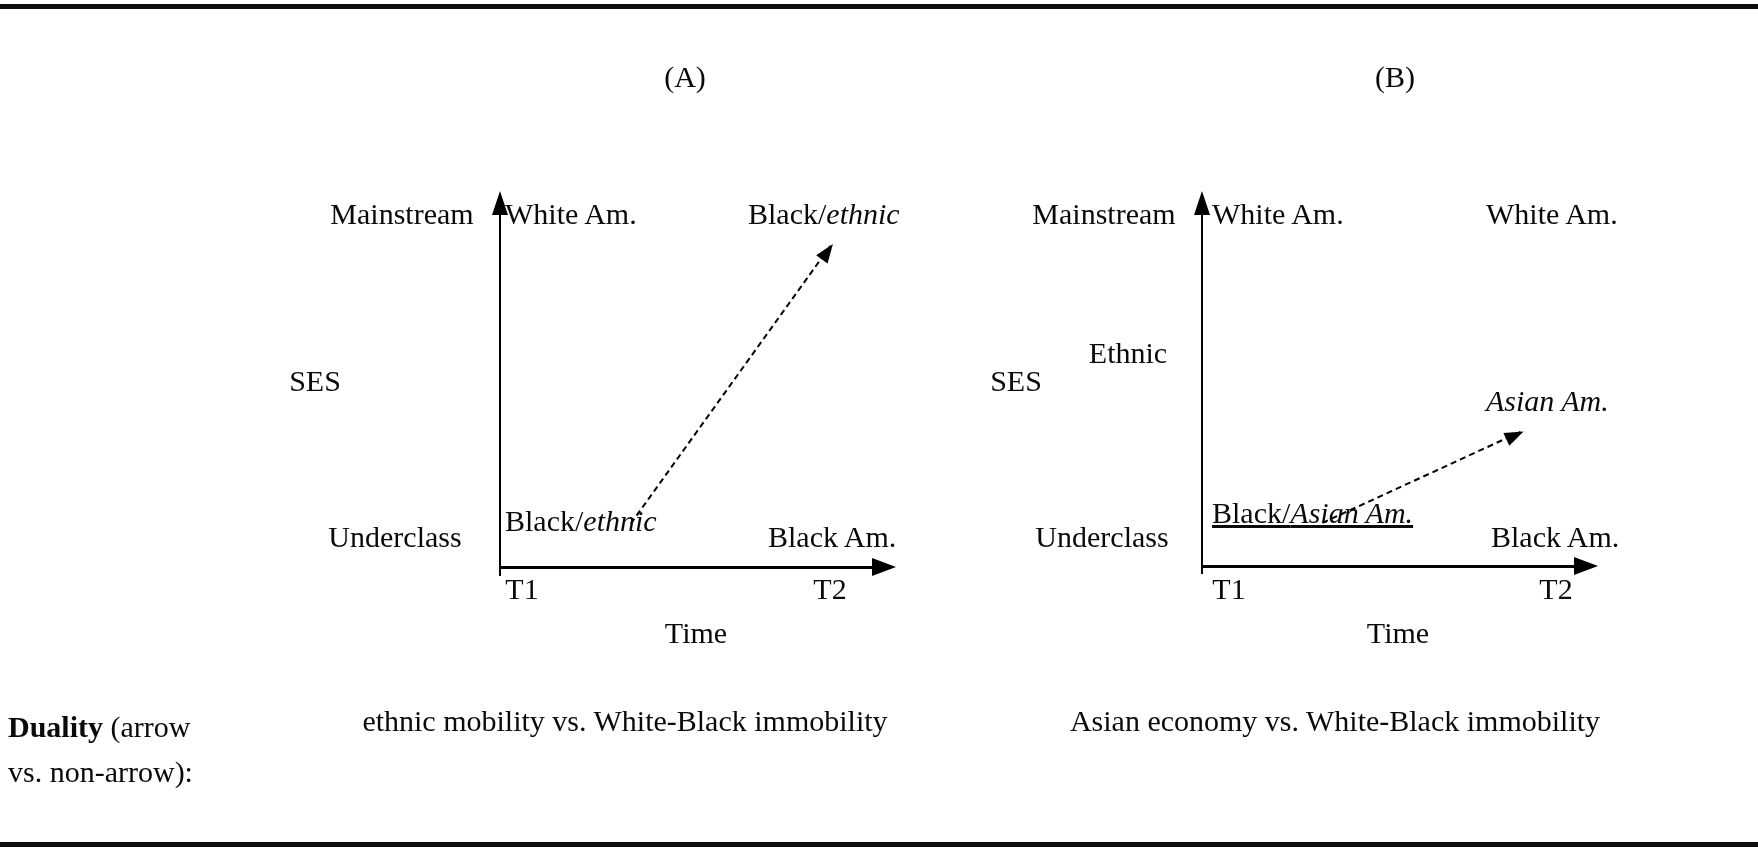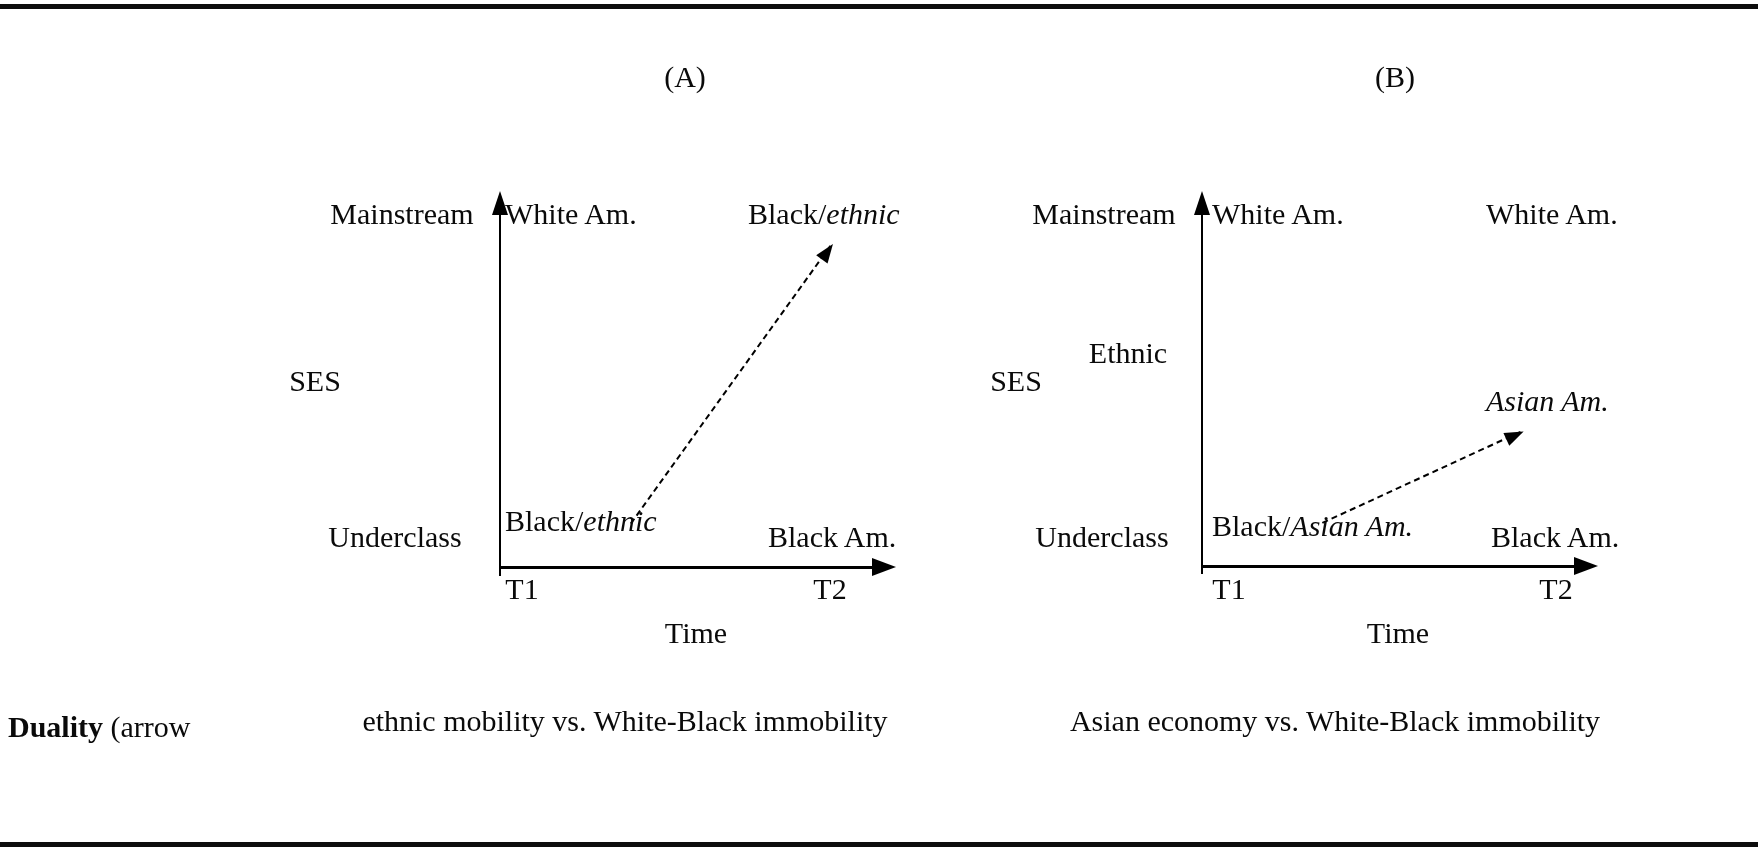--- a/index.html
+++ b/index.html
@@ -99,26 +99,27 @@
   <div class="lbl" style="left:1212px;top:195px;">White Am.</div>
   <div class="lbl" style="left:1486px;top:195px;">White Am.</div>
 
   <div class="lbl center" style="left:986px;top:362px;width:60px;">SES</div>
   <div class="lbl center twoline" style="left:1053px;top:330px;width:150px;">
     <div>Ethnic</div>
   </div>
   <div class="lbl it" style="left:1486px;top:382px;">Asian Am.</div>
 
   <div class="lbl right" style="left:1012px;top:518px;width:180px;">Underclass</div>
-  <div class="lbl" style="left:1212px;top:507px;"><span>Black/</span><span class="it">Asian Am.</span></div>
+  <div class="lbl" style="left:1212px;top:494px;text-decoration:underline;"><span>Black/</span><span class="it">Asian Am.</span></div>
   <div class="lbl" style="left:1491px;top:518px;">Black Am.</div>
 
   <div class="lbl center" style="left:1207px;top:570px;width:44px;">T1</div>
   <div class="lbl center" style="left:1534px;top:570px;width:44px;">T2</div>
   <div class="lbl center" style="left:1348px;top:614px;width:100px;">Time</div>
 
   <div class="lbl center" style="left:1035px;top:702px;width:600px;">Asian economy vs. White-Black immobility</div>
 
   <div class="lbl twoline" style="left:8px;top:704px;">
     <div><span class="bold">Duality</span><span> (arrow</span></div>
+    <div>vs. non-arrow):</div>
   </div>
 
 </div>
 
 </body></html>

